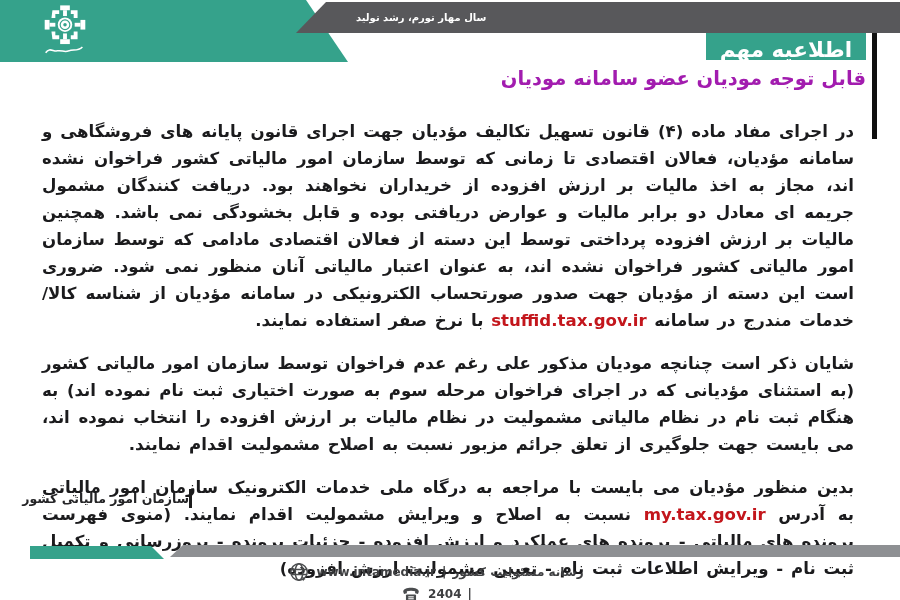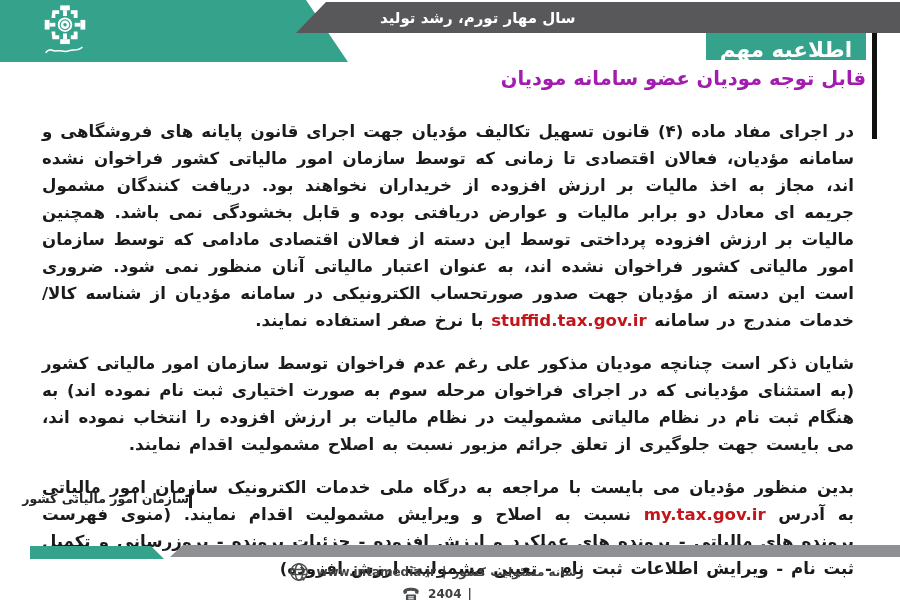--- a/index.html
+++ b/index.html
@@ -7,21 +7,21 @@
               font-family:"DejaVu Sans", sans-serif; }
   .page { position:relative; width:900px; height:600px; background:#fff; }
 
   
   .teal-band { position:absolute; left:0; top:0; width:348px; height:62px;
                background:var(--teal); clip-path:polygon(0 0, 306px 0, 348px 100%, 0 100%); }
   .logo { position:absolute; left:36px; top:3px; width:58px; height:57px; }
   .gray-strip { position:absolute; left:296px; right:0; top:2px; height:31px;
                 background:var(--darkgray); clip-path:polygon(30px 0, 100% 0, 100% 100%, 0 100%);
                 display:flex; align-items:center; }
-  .slogan { color:#fff; font-weight:bold; font-size:15px; margin-left:84px; direction:rtl; }
+  .slogan { color:#fff; font-weight:bold; font-size:10px; margin-left:60px; direction:rtl; }
 
   
   .title-area { position:absolute; right:23px; top:33px; min-height:106px;
                 border-right:5.5px solid #101010; padding-right:6px;
                 display:flex; flex-direction:column; align-items:flex-end; }
   .title-box { background:var(--teal); color:#fff; font-weight:bold; font-size:21.5px;
                line-height:33px; height:27px; padding:0 14px; direction:rtl; }
   .subtitle { color:#a21caf; font-weight:bold; font-size:19.5px; margin-top:7px;
               direction:rtl; }
 

